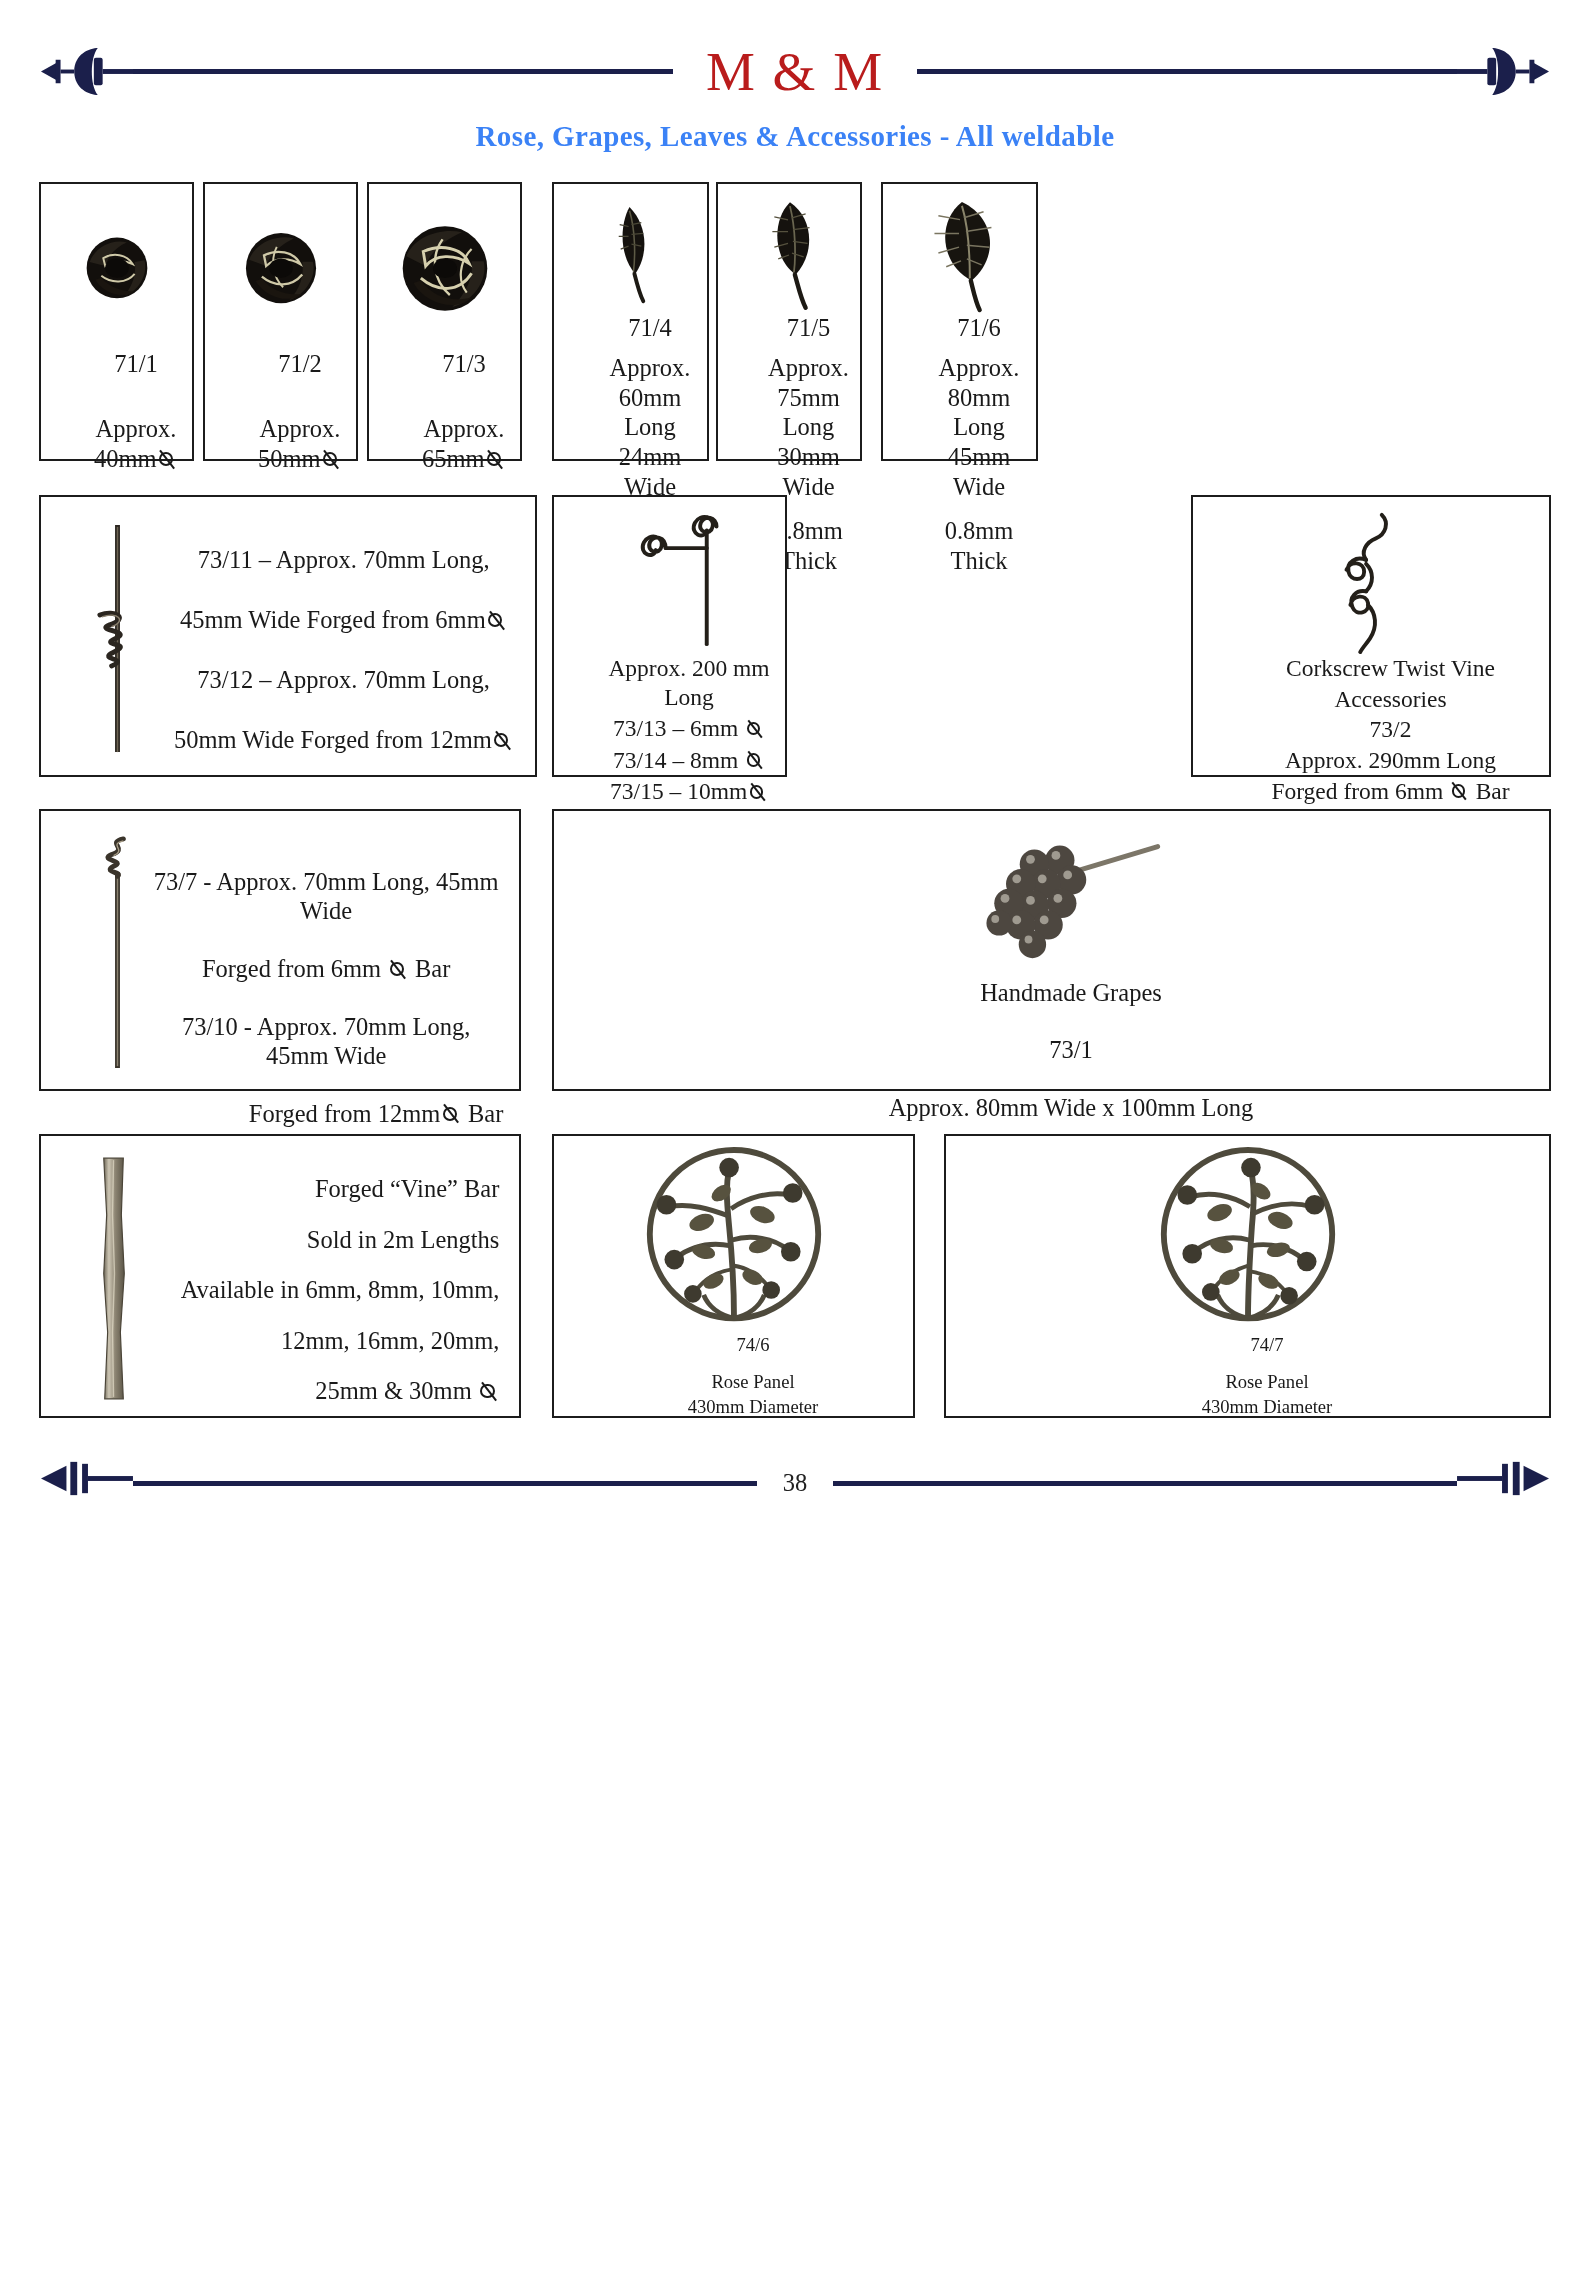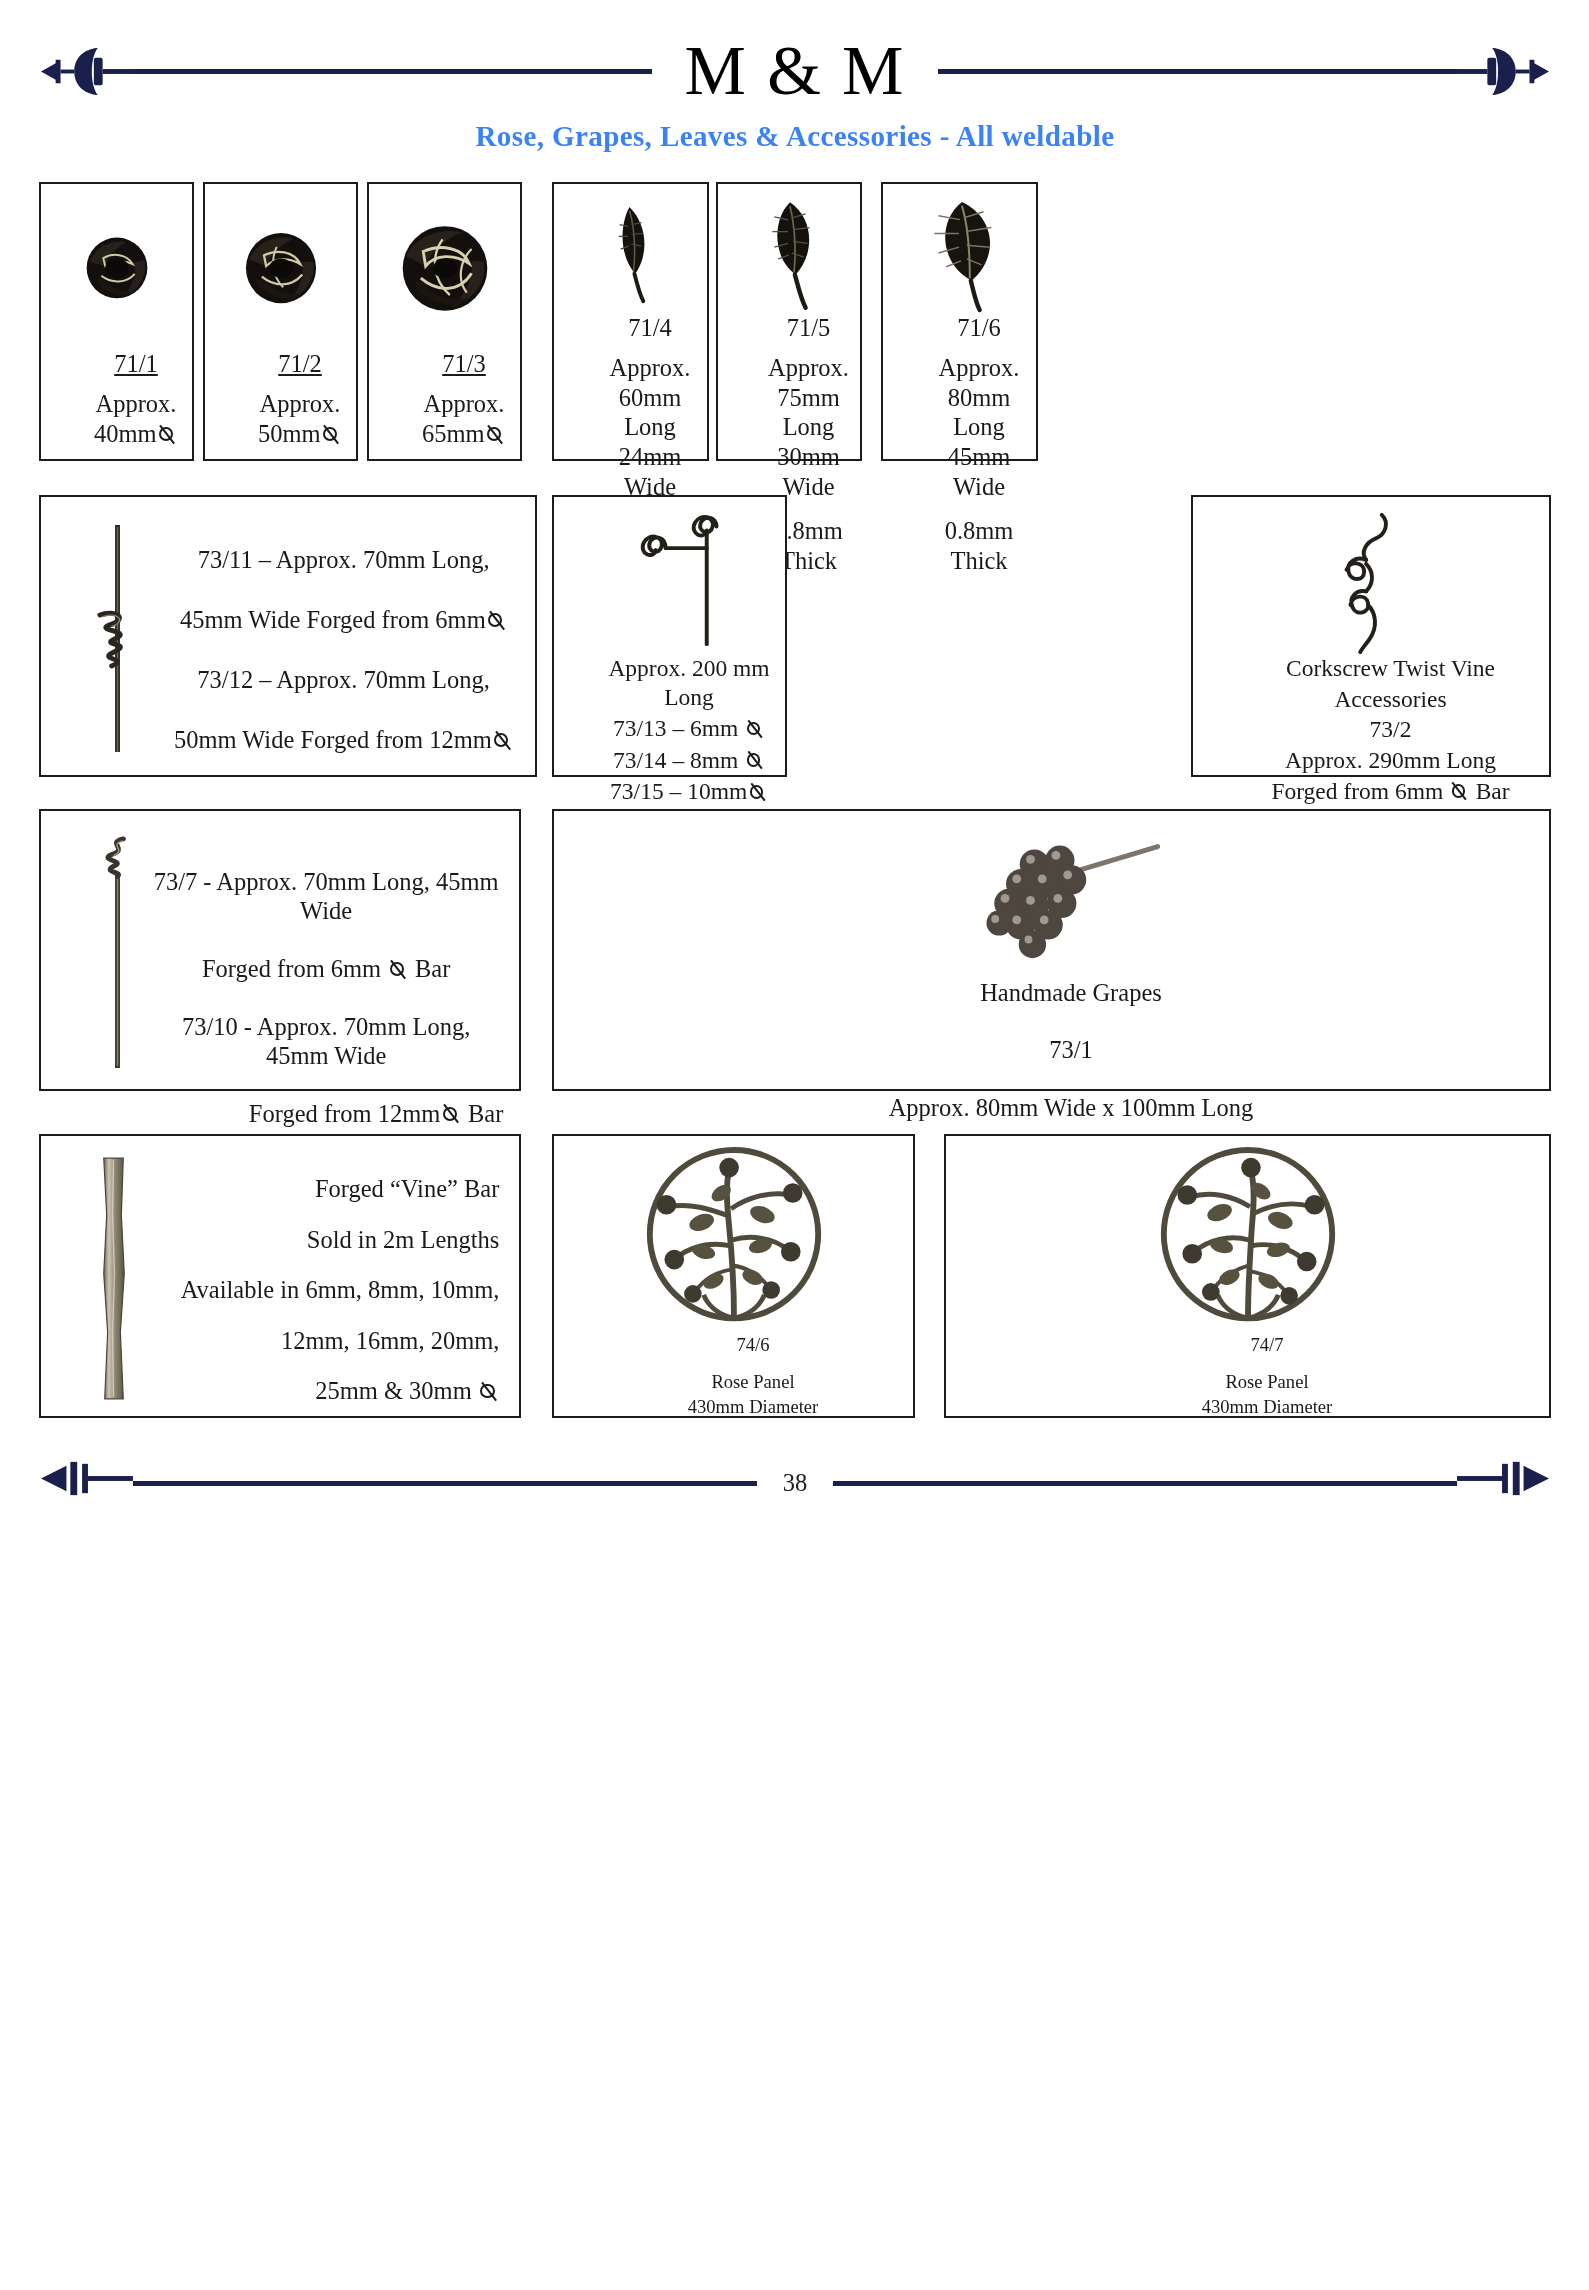--- a/index.html
+++ b/index.html
@@ -36,23 +36,23 @@
   .rule-line {
     flex: 1 1 auto;
     height: 4.9px;
     background: #1b1f4b;
     position: relative;
   }
   .brand-title {
     flex: 0 0 auto;
     padding: 0 33px;
     font-family: "Liberation Serif", "DejaVu Serif", serif;
-    font-size: 69px;
+    font-size: 55px;
     letter-spacing: 2px;
-    color: #000000;
+    color: #b91c1c;
     line-height: 1;
     white-space: nowrap;
   }
   .finial {
     flex: 0 0 auto;
     width: 94px;
     height: 55px;
     position: relative;
   }
   .finial svg { display:block; }
@@ -117,21 +117,21 @@
   
   .rose-box { top: 182px; height: 279px; width: 155px; }
   .rose-box .img-area {
     position: absolute;
     left: 0; right: 0; top: 13.7px; height: 137px;
     display: flex; align-items: center; justify-content: center;
   }
   .rose-box .cap-area {
     position: absolute; left: 0; right: 0; top: 165px;
   }
-  .rose-box .code { margin-bottom: 10px; text-decoration: underline; }
+  .rose-box .code { margin-bottom: 35px; }
 
   
   .leaf-box { top: 182px; height: 279px; }
   .leaf-box .img-area {
     position: absolute;
     left: 0; right: 0; top: 11.8px; height: 118px;
     display: flex; align-items: center; justify-content: center;
   }
   .leaf-box .cap-area {
     position: absolute; left: 0; right: 0; top: 129px;

